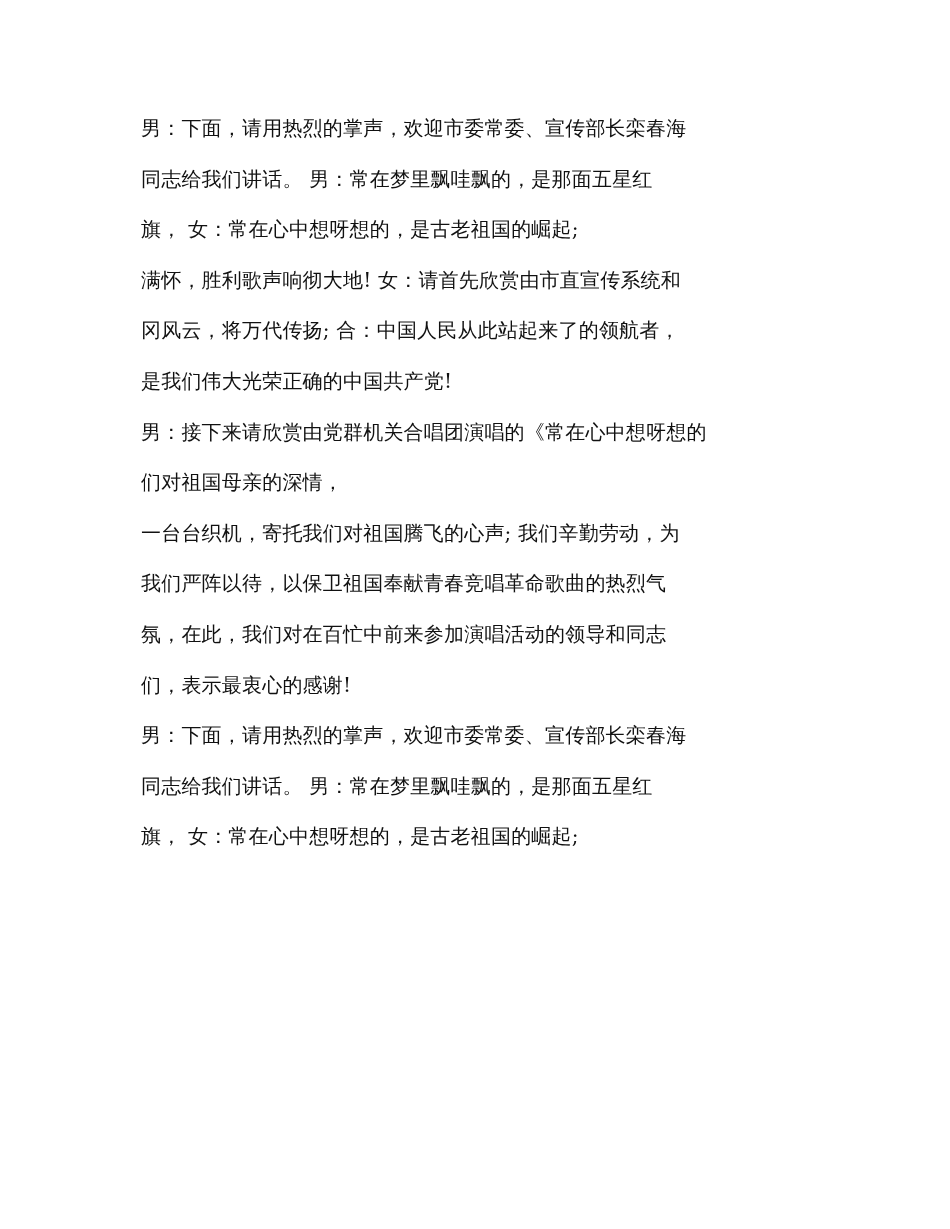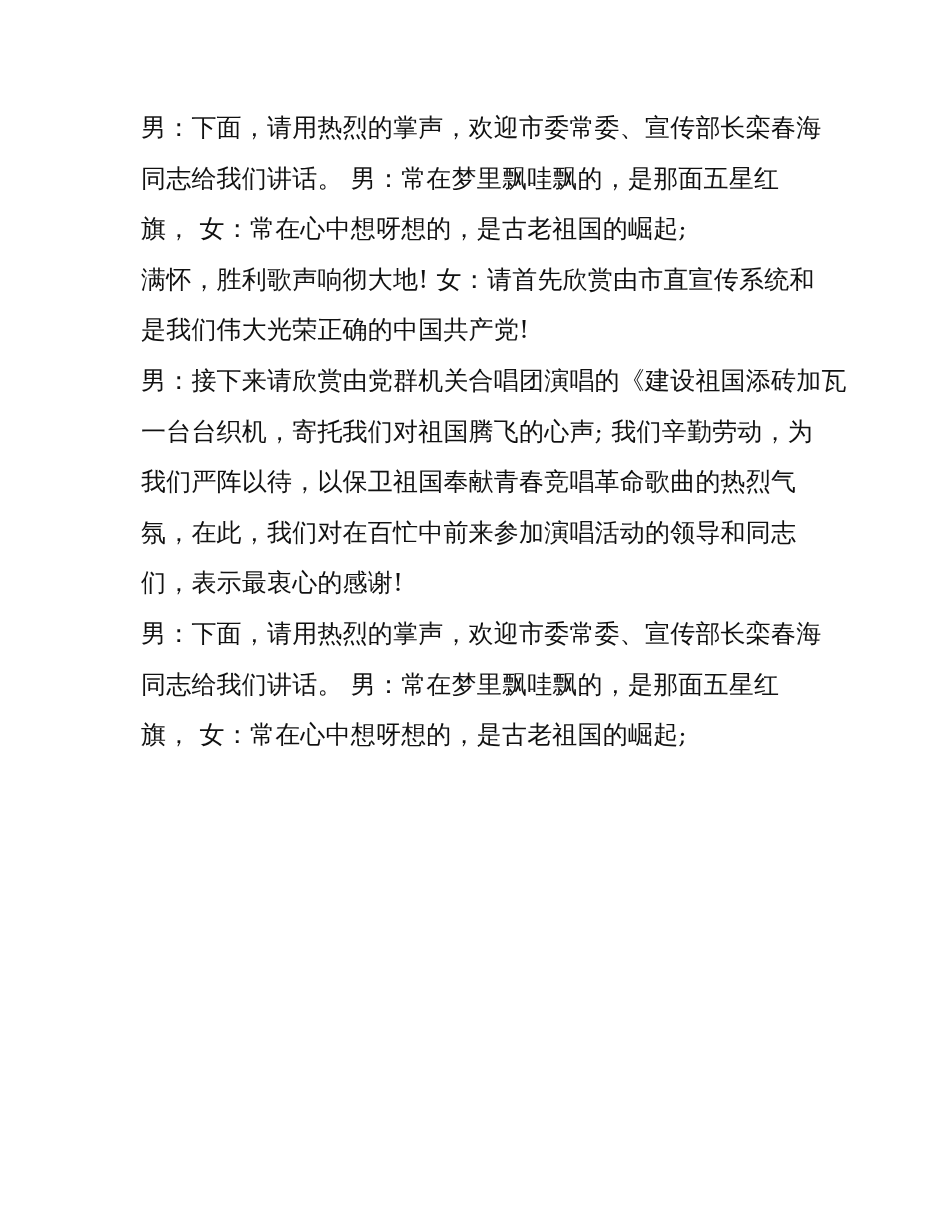--- a/index.html
+++ b/index.html
@@ -20,41 +20,43 @@
       width: 950px;
       height: 1229px;
       background: #ffffff;
     }
     .text-block {
       position: absolute;
       left: 141px;
       top: 103px;
       width: 690px;
       font-family: "DejaVu Serif", "Liberation Serif", serif;
-      font-size: 25px;
+      font-size: 20px;
       color: #111111;
     }
     .line {
       height: 50.6px;
       line-height: 50.6px;
       white-space: nowrap;
       letter-spacing: 0.2px;
     }
   </style>
 </head>
 <body>
 
 <div class="page">
   <div class="text-block">
     <div class="line">男：下面，请用热烈的掌声，欢迎市委常委、宣传部长栾春海</div>
     <div class="line">同志给我们讲话。 男：常在梦里飘哇飘的，是那面五星红</div>
     <div class="line">旗， 女：常在心中想呀想的，是古老祖国的崛起;</div>
     <div class="line">满怀，胜利歌声响彻大地! 女：请首先欣赏由市直宣传系统和</div>
+    <div class="line">冈风云，将万代传扬; 合：中国人民从此站起来了的领航者，</div>
     <div class="line">是我们伟大光荣正确的中国共产党!</div>
-    <div class="line">男：接下来请欣赏由党群机关合唱团演唱的《建设祖国添砖加瓦</div>
+    <div class="line">男：接下来请欣赏由党群机关合唱团演唱的《常在心中想呀想的</div>
+    <div class="line">们对祖国母亲的深情，</div>
     <div class="line">一台台织机，寄托我们对祖国腾飞的心声; 我们辛勤劳动，为</div>
     <div class="line">我们严阵以待，以保卫祖国奉献青春竞唱革命歌曲的热烈气</div>
     <div class="line">氛，在此，我们对在百忙中前来参加演唱活动的领导和同志</div>
     <div class="line">们，表示最衷心的感谢!</div>
     <div class="line">男：下面，请用热烈的掌声，欢迎市委常委、宣传部长栾春海</div>
     <div class="line">同志给我们讲话。 男：常在梦里飘哇飘的，是那面五星红</div>
     <div class="line">旗， 女：常在心中想呀想的，是古老祖国的崛起;</div>
   </div>
 </div>
 

